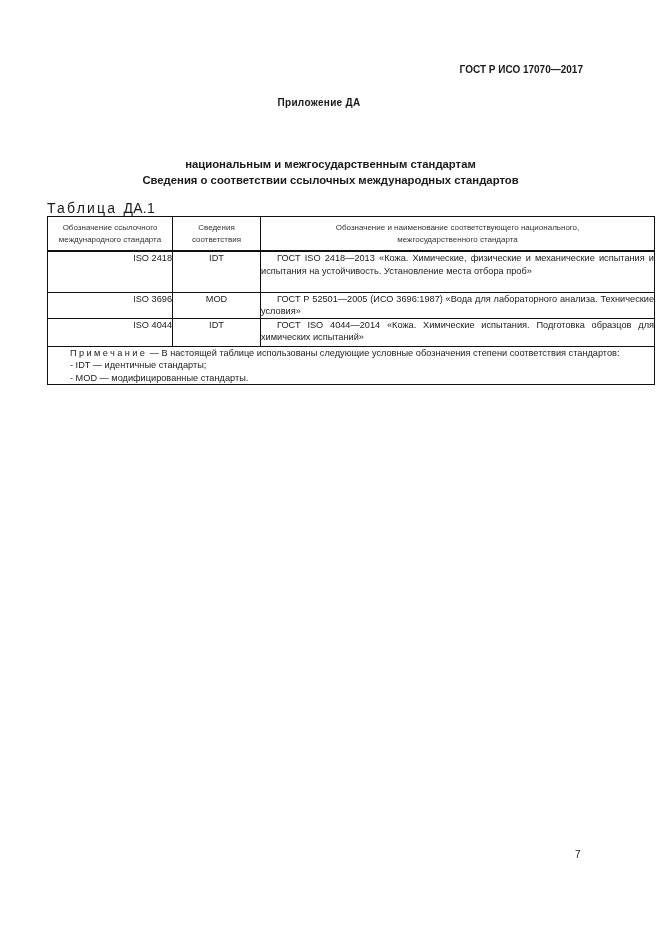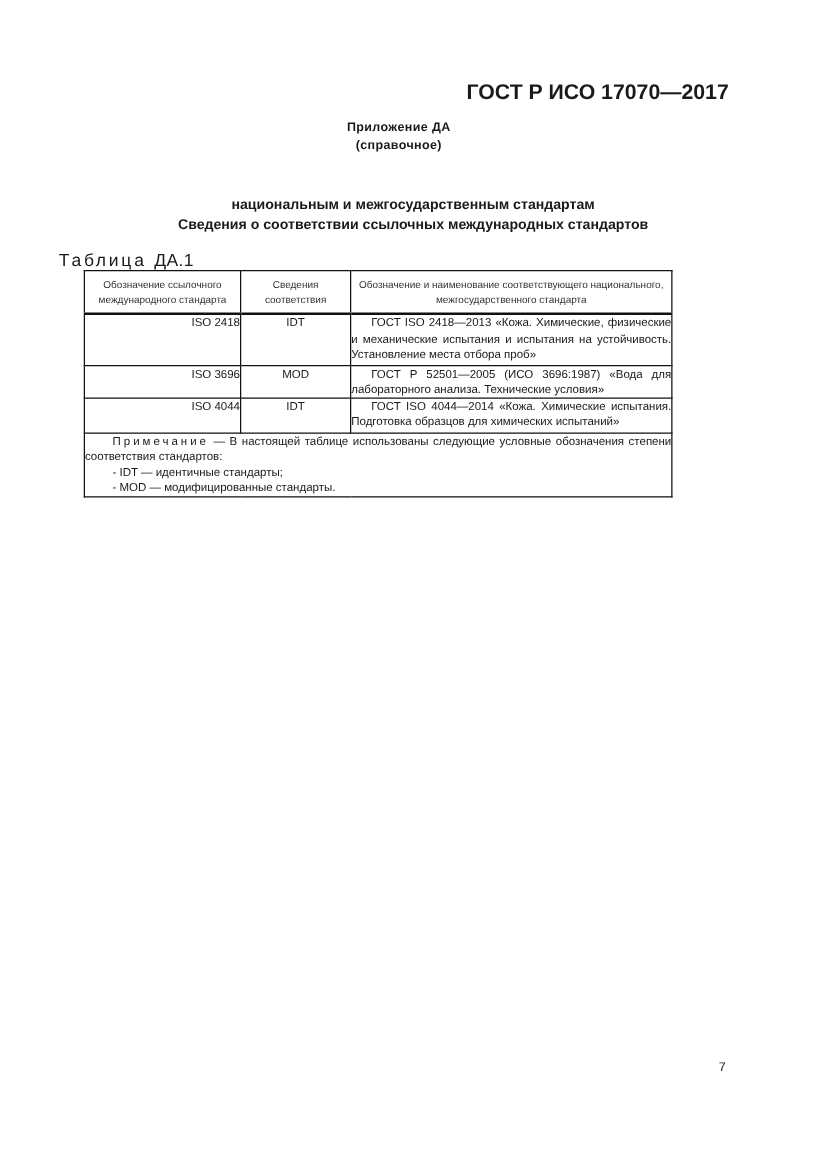--- a/index.html
+++ b/index.html
@@ -1,24 +1,24 @@
 <!DOCTYPE html>
 <html><head>
 <meta charset="utf-8">
 <style>
   html, body { margin: 0; padding: 0; background: #ffffff; }
   body { width: 661px; height: 936px; position: relative; overflow: hidden;
          font-family: "Liberation Sans", "DejaVu Sans", sans-serif; color: #1a1a1a; }
-  .doc-code { position: absolute; top: 64px; right: 78px; font-weight: bold; font-size: 17px; }
+  .doc-code { position: absolute; top: 64px; right: 78px; font-weight: bold; font-size: 10px; }
   .appendix { position: absolute; top: 96px; left: 0; width: 638px; text-align: center; font-size: 10px; font-weight: bold; line-height: 14px; letter-spacing: 0.3px; }
   .appendix .sub { font-weight: bold; }
   .title { position: absolute; top: 156px; left: 0; width: 661px; text-align: center; font-weight: bold; font-size: 11.3px; line-height: 16px; }
   .table-caption { position: absolute; top: 200px; left: 47px; font-size: 14px; letter-spacing: 2.2px; }
   .table-caption .num { letter-spacing: 0.3px; }
-  table.ref { position: absolute; top: 216px; left: 47px; width: 471px; border-collapse: collapse; font-size: 9.2px; line-height: 12.5px; margin-left: 20px; }
+  table.ref { position: absolute; top: 216px; left: 47px; width: 608px; border-collapse: collapse; font-size: 9.2px; line-height: 12.5px; }
   table.ref th, table.ref td { border: 1px solid #111; padding: 0; vertical-align: top; }
   table.ref th { font-weight: normal; font-size: 8px; color: #333; text-align: center; vertical-align: middle; height: 33px; line-height: 12px; }
   table.ref thead tr { border-bottom: 2px solid #111; }
   table.ref thead th { border-bottom: 2px solid #111; }
   .c1 { width: 124px; }
   .c2 { width: 87px; }
   td.code { padding: 4px 0 0 22px; text-align: right; }
   td.deg { text-align: center; padding-top: 4px; }
   td.desc { padding: 4px 6px 3px 6px; text-align: justify; }
   td.desc .txt { text-indent: 16px; display: block; }
@@ -28,21 +28,20 @@
   .note-item { display: block; padding-left: 22px; }
   .page-num { position: absolute; top: 849px; left: 575px; font-size: 10px; }
 </style>
 </head>
 <body>
 
 <div class="doc-code">ГОСТ Р ИСО 17070—2017</div>
 
 <div class="appendix">
   <div>Приложение ДА</div>
-  <div class="sub">(справочное)</div>
 </div>
 
 <div class="title">
   <div>национальным и межгосударственным стандартам</div>
   <div>Сведения о соответствии ссылочных международных стандартов</div>
 </div>
 
 <div class="table-caption">
   <span>Таблица</span>
   <span class="num">ДА.1</span>

